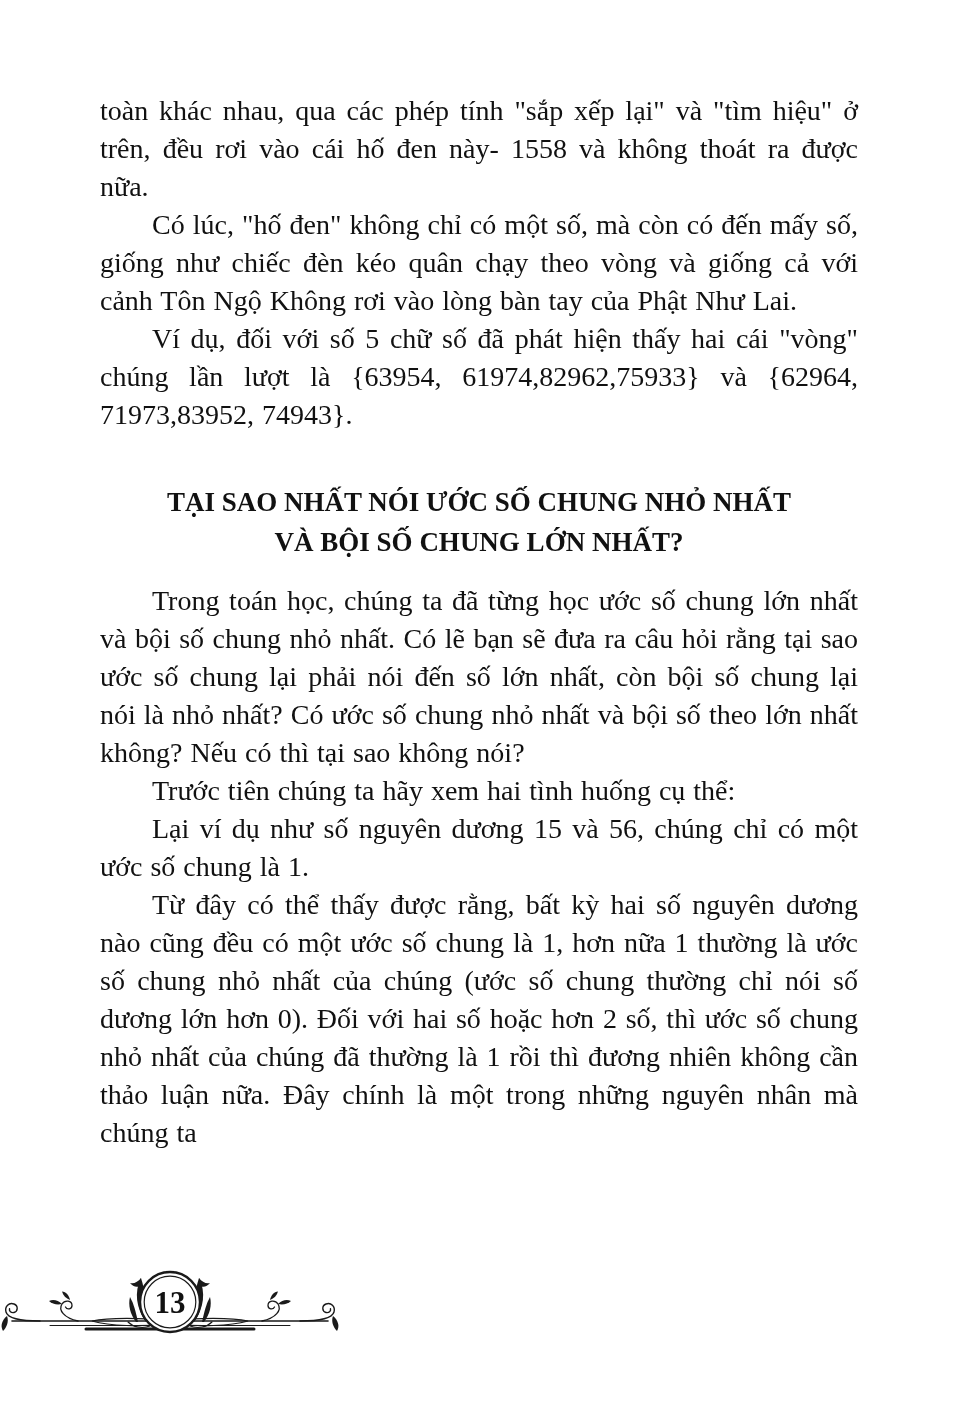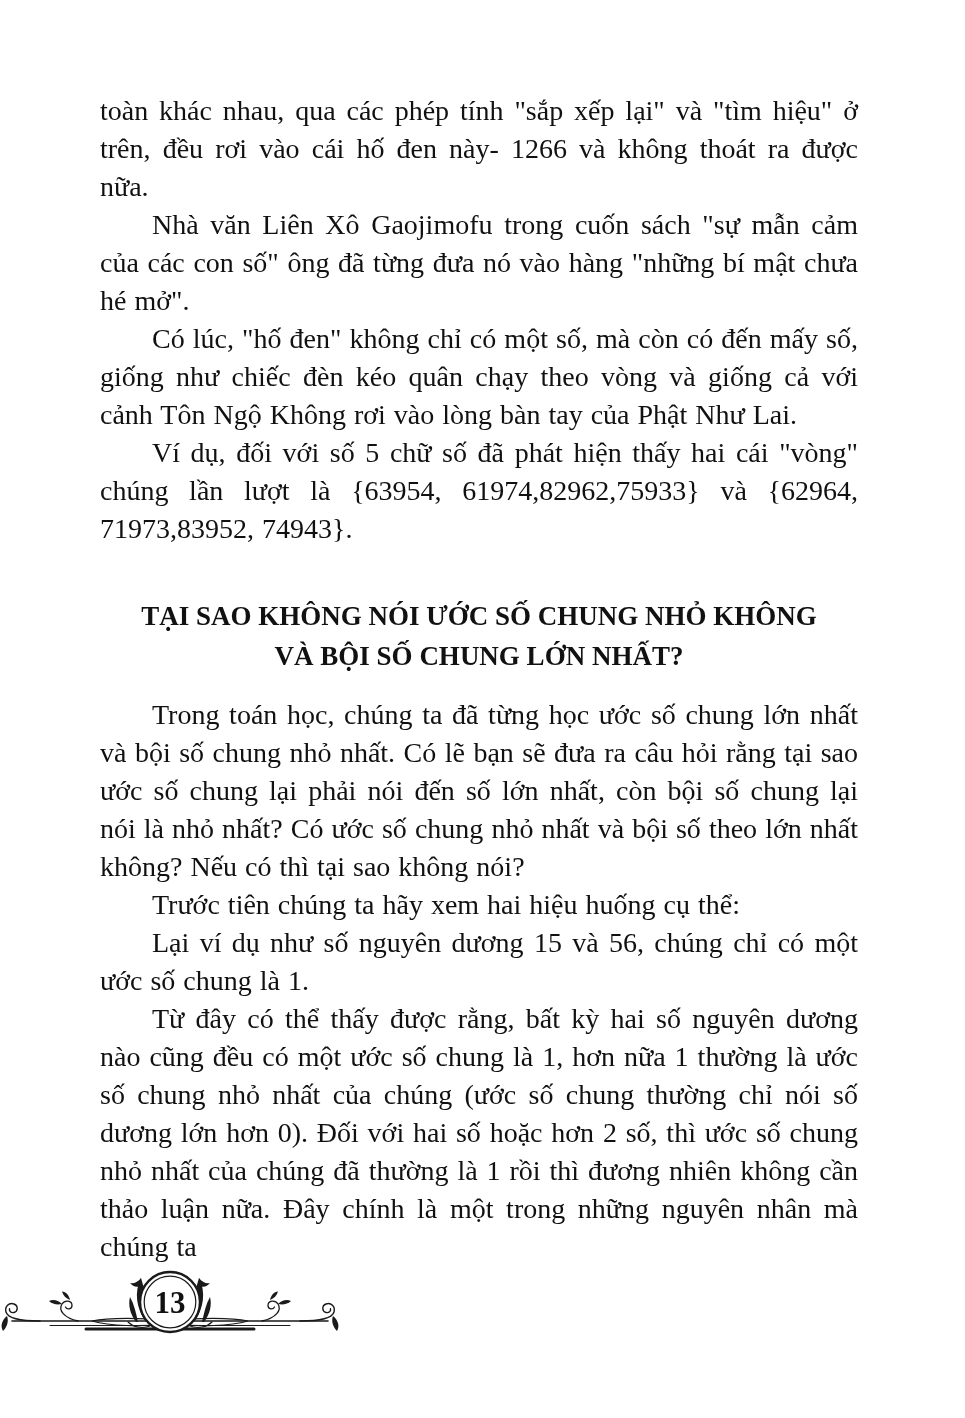--- a/index.html
+++ b/index.html
@@ -64,32 +64,31 @@
     fill: #111111;
   }
 </style>
 </head>
 <body>
 
 <div class="page">
 
   <div class="page-body">
 
-    <p class="para flush">toàn khác nhau, qua các phép tính "sắp xếp lại" và "tìm hiệu" ở trên, đều rơi vào cái hố đen này- 1266 và không thoát ra được nữa.</p>
-    <p class="para">Nhà văn Liên Xô Gaojimofu trong cuốn sách "sự mẫn cảm của các con số" ông đã từng đưa nó vào hàng "những bí mật chưa hé mở".</p>
+    <p class="para flush">toàn khác nhau, qua các phép tính "sắp xếp lại" và "tìm hiệu" ở trên, đều rơi vào cái hố đen này- 1558 và không thoát ra được nữa.</p>
     <p class="para">Có lúc, "hố đen" không chỉ có một số, mà còn có đến mấy số, giống như chiếc đèn kéo quân chạy theo vòng và giống cả với cảnh Tôn Ngộ Không rơi vào lòng bàn tay của Phật Như Lai.</p>
     <p class="para">Ví dụ, đối với số 5 chữ số đã phát hiện thấy hai cái "vòng" chúng lần lượt là {63954, 61974,82962,75933} và {62964, 71973,83952, 74943}.</p>
 
     <h2 class="section-heading">
-      <span class="hline">TẠI SAO KHÔNG NÓI ƯỚC SỐ CHUNG NHỎ KHÔNG</span>
+      <span class="hline">TẠI SAO NHẤT NÓI ƯỚC SỐ CHUNG NHỎ NHẤT</span>
       <span class="hline">VÀ BỘI SỐ CHUNG LỚN NHẤT?</span>
     </h2>
 
     <p class="para">Trong toán học, chúng ta đã từng học ước số chung lớn nhất và bội số chung nhỏ nhất. Có lẽ bạn sẽ đưa ra câu hỏi rằng tại sao ước số chung lại phải nói đến số lớn nhất, còn bội số chung lại nói là nhỏ nhất? Có ước số chung nhỏ nhất và bội số theo lớn nhất không? Nếu có thì tại sao không nói?</p>
-    <p class="para">Trước tiên chúng ta hãy xem hai hiệu huống cụ thể:</p>
+    <p class="para">Trước tiên chúng ta hãy xem hai tình huống cụ thể:</p>
     <p class="para">Lại ví dụ như số nguyên dương 15 và 56, chúng chỉ có một ước số chung là 1.</p>
     <p class="para">Từ đây có thể thấy được rằng, bất kỳ hai số nguyên dương nào cũng đều có một ước số chung là 1, hơn nữa 1 thường là ước số chung nhỏ nhất của chúng (ước số chung thường chỉ nói số dương lớn hơn 0). Đối với hai số hoặc hơn 2 số, thì ước số chung nhỏ nhất của chúng đã thường là 1 rồi thì đương nhiên không cần thảo luận nữa. Đây chính là một trong những nguyên nhân mà chúng ta</p>
 
   </div>
 
   <div class="page-footer">
     <svg class="ornament" width="340" height="80" viewBox="0 0 340 80" aria-hidden="true">
       <defs>
         <g id="flourish" stroke="#1a1a1a" fill="none" stroke-linecap="round">
 

